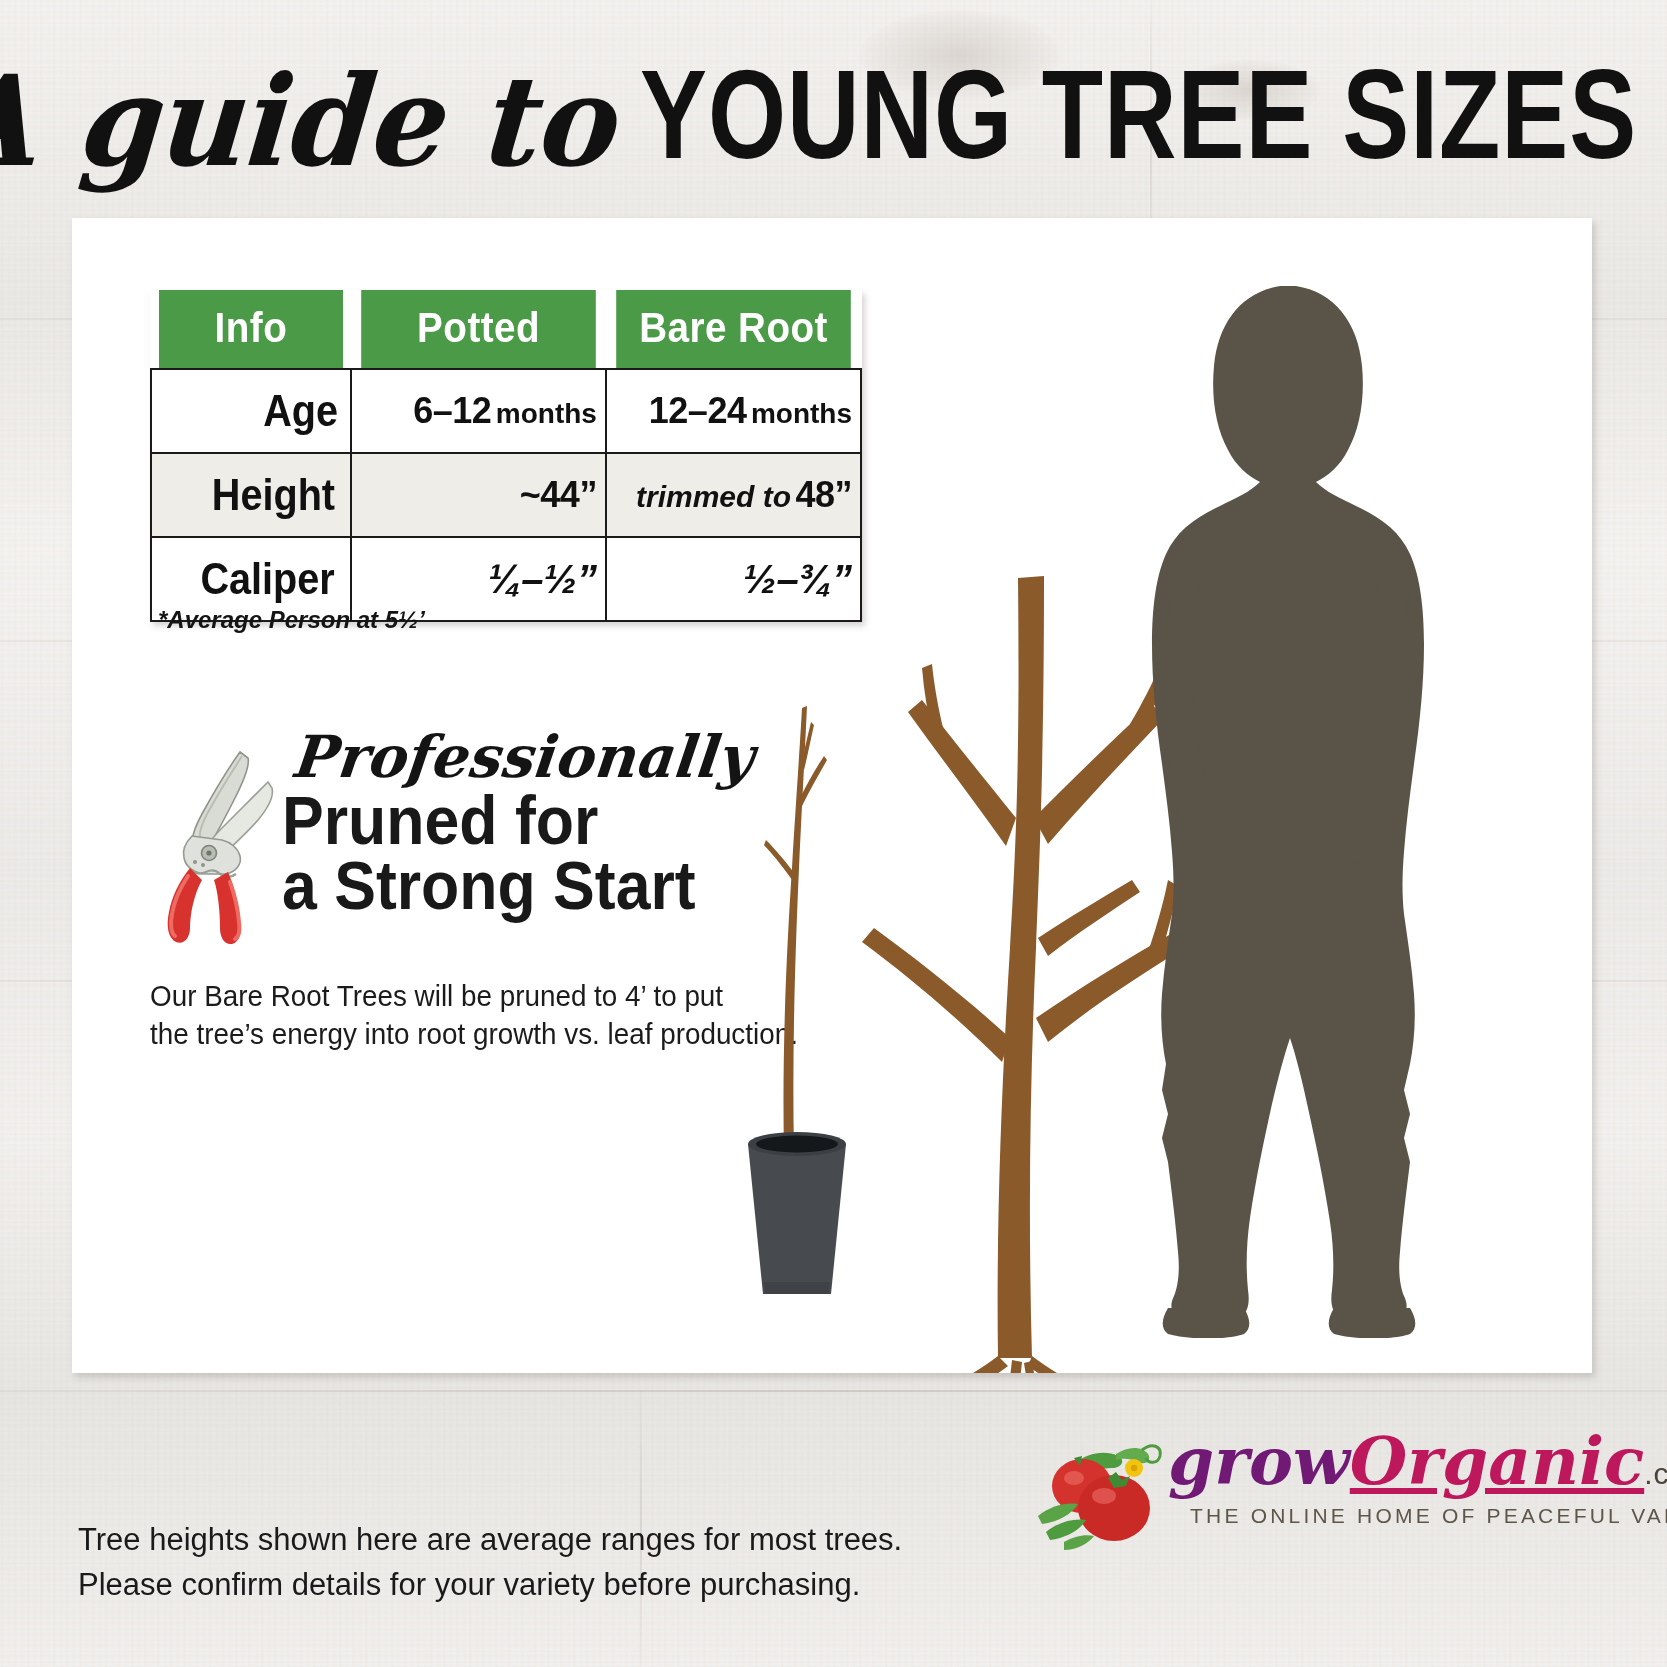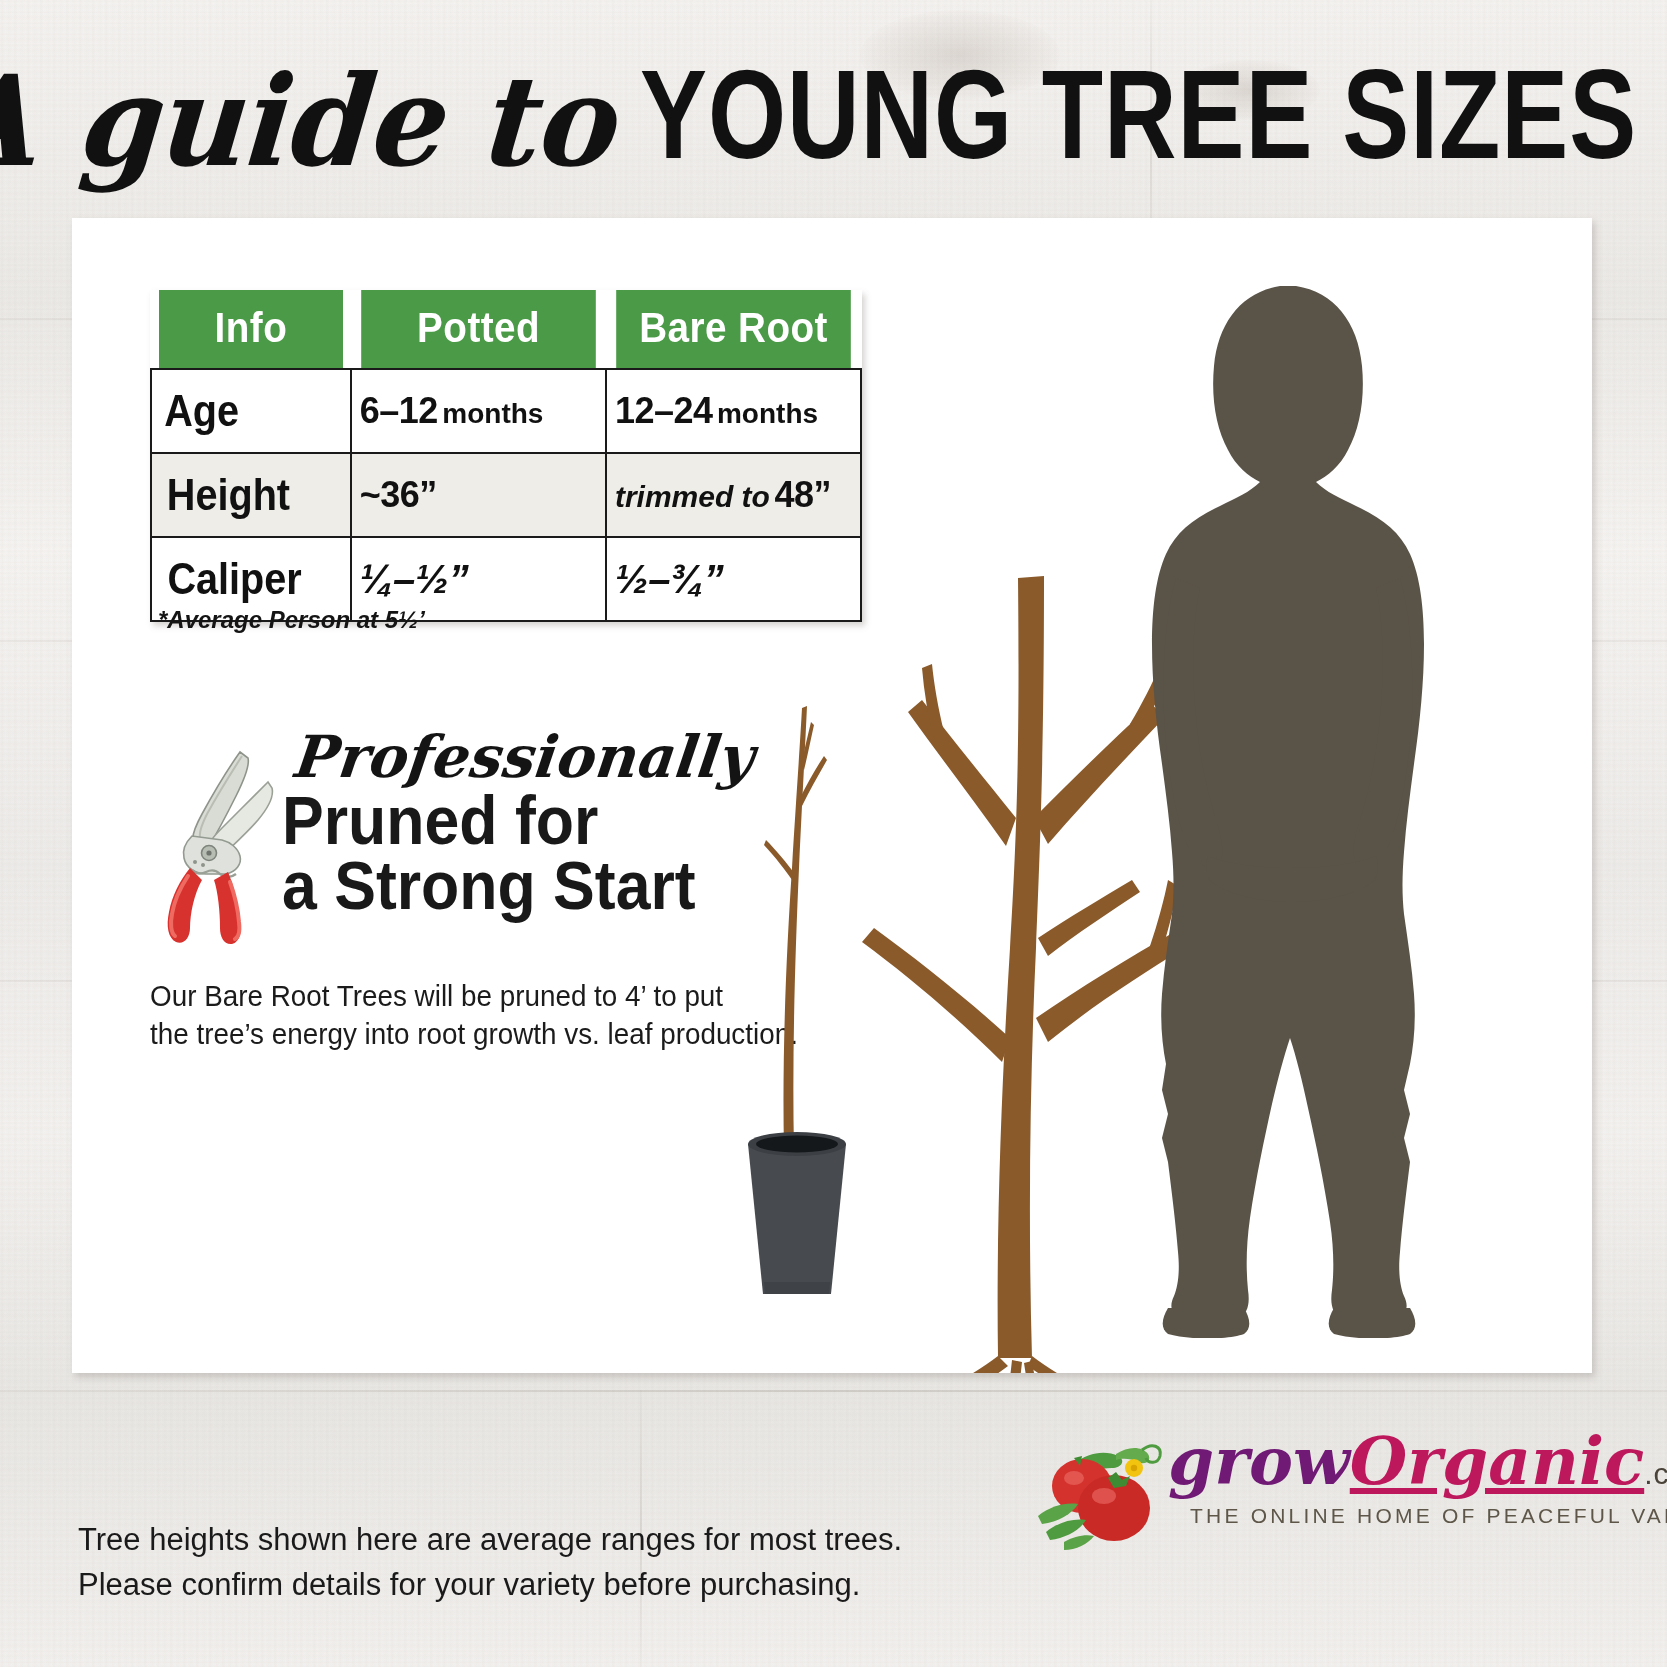--- a/index.html
+++ b/index.html
@@ -102,21 +102,21 @@
     font-family: "Liberation Sans Narrow", "Liberation Sans", sans-serif;
     font-weight: bold;
     font-size: 42px;
     padding: 14px 6px 16px;
     text-align: center;
     transform: scaleX(0.92);
     letter-spacing: 0.5px;
   }
   #size-table td {
     border: 2px solid #1a1a1a;
-    text-align: left;
+    text-align: right;
     font-family: "Liberation Sans Narrow", "Liberation Sans", sans-serif;
     color: #111;
     padding: 16px 8px;
     height: 78px;
     vertical-align: middle;
   }
   #size-table thead th { border: none; }
   #size-table tr.shaded td { background: #eeedE8; }
   .row-label { font-weight: bold; font-size: 44px; transform: scaleX(0.9); display:inline-block; }
   .cell-big   { font-weight: bold; font-size: 36px; letter-spacing: -0.5px; }
@@ -272,21 +272,21 @@
         <td>
           <span class="cell-big">12–24</span>
           <span class="cell-small">months</span>
         </td>
       </tr>
       <tr class="shaded">
         <td>
           <span class="row-label">Height</span>
         </td>
         <td>
-          <span class="cell-big">~36”</span>
+          <span class="cell-big">~44”</span>
         </td>
         <td>
           <span class="cell-ital">trimmed to</span>
           <span class="cell-big">48”</span>
         </td>
       </tr>
       <tr>
         <td>
           <span class="row-label">Caliper</span>
         </td>

